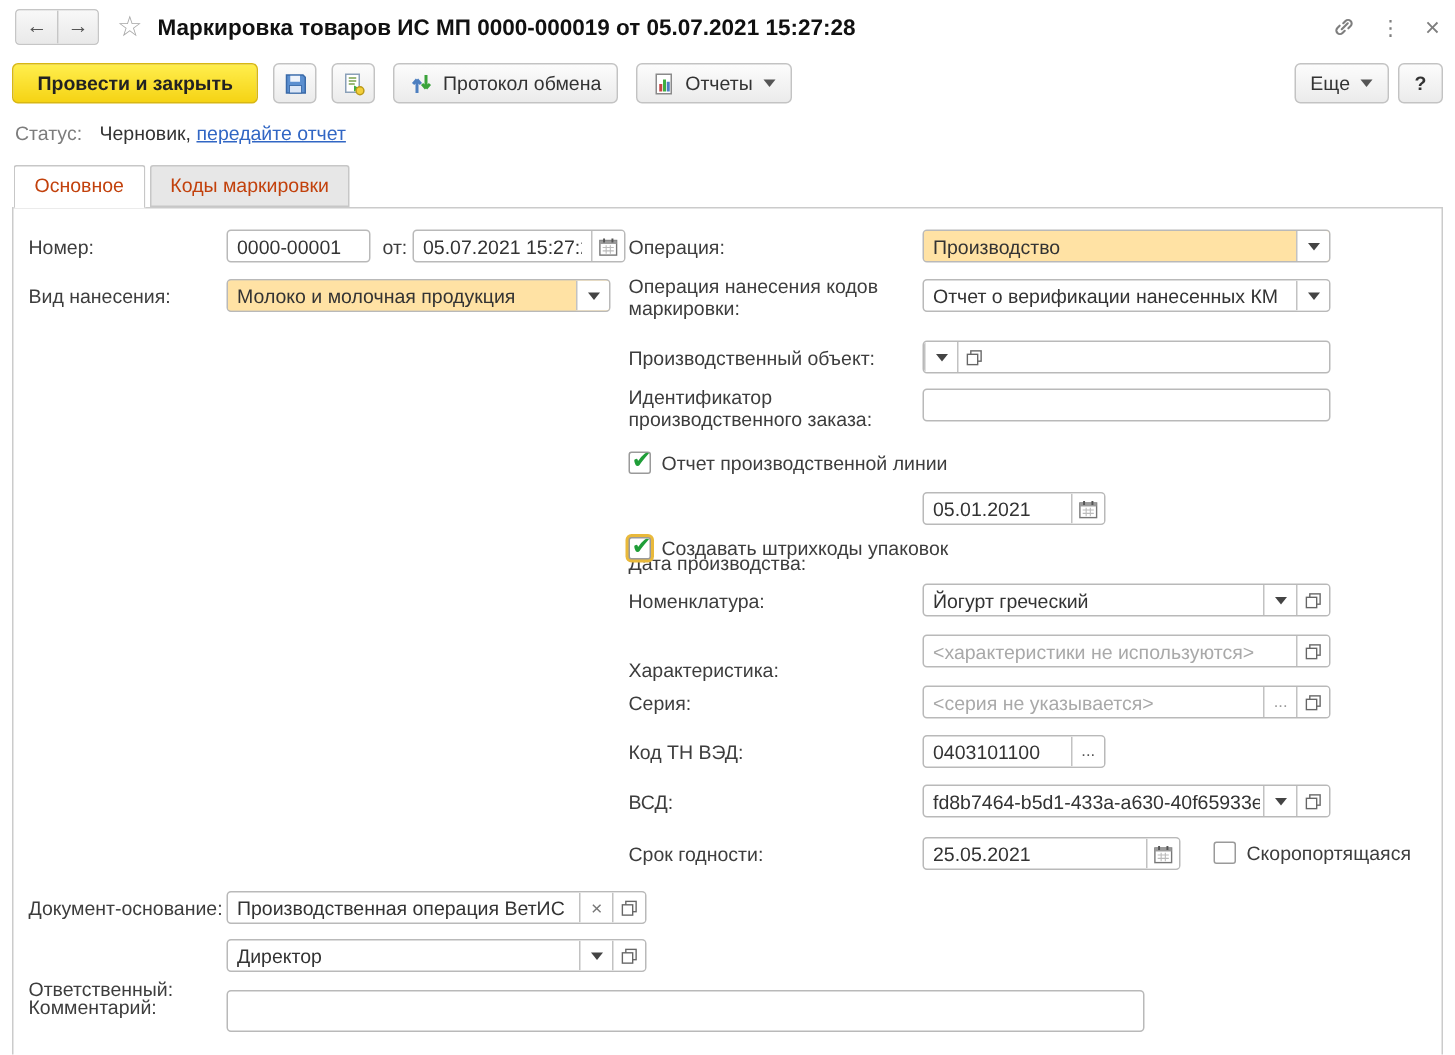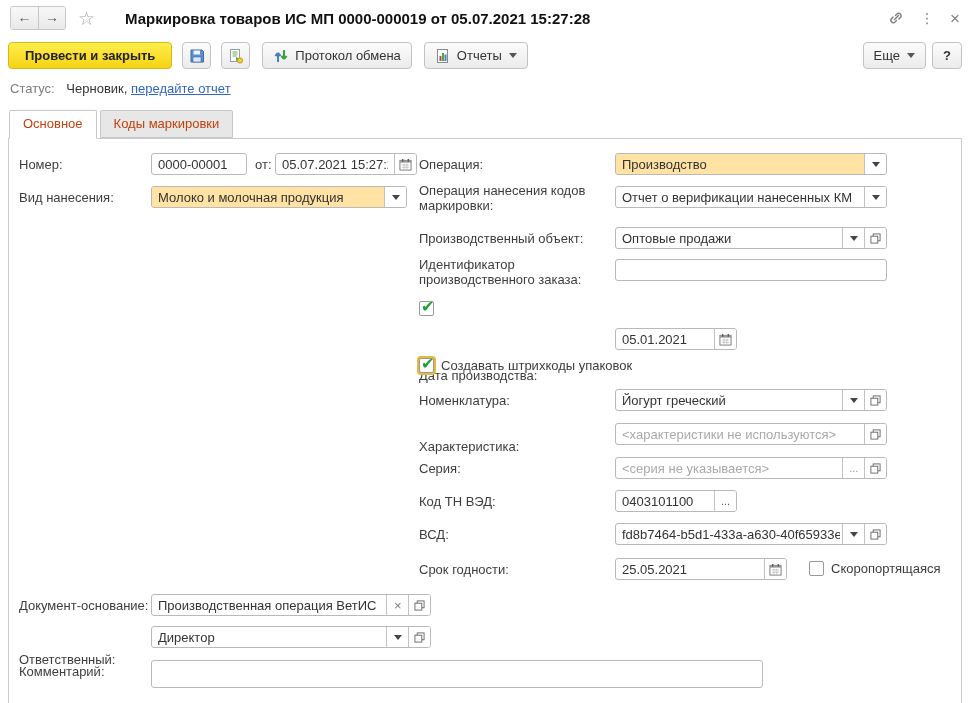--- a/index.html
+++ b/index.html
@@ -6,21 +6,21 @@
   html,body { width: 970px; height: 703px; background: #fff; overflow: hidden;
     font-family: "Liberation Sans", sans-serif; font-size: 13px; color: #3d3d3d; }
 
   
   .titlebar { height: 36px; display: flex; align-items: center; padding: 0 10px; background:#fff; }
   .navgroup { display: flex; border: 1px solid #c6c6c6; border-radius: 3px; overflow: hidden; }
   .navbtn { width: 27px; height: 22px; background: linear-gradient(#f8f8f8,#e9e9e9);
     border: none; color: #555; font-size: 14px; line-height: 20px; text-align: center; cursor: default; }
   .navbtn + .navbtn { border-left: 1px solid #c6c6c6; }
   .star { font-size: 19px; color: #a8a8a8; margin: 0 10px 0 12px; }
-  .wtitle { font-size: 15px; font-weight: bold; color: #111; white-space: nowrap; margin-left: 20px; }
+  .wtitle { font-size: 15px; font-weight: bold; color: #111; white-space: nowrap; }
   .wspacer { flex: 1; }
   .winicon { color: #7e7e7e; font-size: 15px; margin-left: 16px; line-height: 1; }
 
   
   .toolbar { display: flex; align-items: center; padding: 6px 8px 8px 8px; }
   .btn { height: 27px; border: 1px solid #c3c3c3; border-radius: 4px;
     background: linear-gradient(#fcfcfc,#ebebeb); display: inline-flex; align-items: center;
     padding: 0 10px; font-size: 13px; color: #333; white-space: nowrap; }
   .btn-primary { background: linear-gradient(#ffee4d,#f5d314); border-color: #d8b713;
     font-weight: bold; color: #222; padding: 0 16px; }
@@ -194,41 +194,41 @@
   <div class="lbl" style="left:410px; top:44px; width:196px;">Операция нанесения кодов маркировки:</div>
   <div class="seg" style="left:606px; top:47px; width:272px;">
     <input style="width: 250px;" value="Отчет о верификации нанесенных КМ">
     <button class="sbtn">
         <span class="tri"></span>
       </button>
   </div>
 
   <div class="lbl" style="left:410px; top:92px;">Производственный объект:</div>
   <div class="seg" style="left:606px; top:88px; width:272px;">
-    <input style="width: 228px;" value="Оптовые продажи">
     <button class="sbtn">
         <span class="tri"></span>
       </button>
     <button class="sbtn">
       <svg width="11" height="11" viewBox="0 0 12 12">
           <rect x="3.5" y="1" width="7.5" height="7.5" fill="none" stroke="#666"></rect>
           <rect x="1" y="3.5" width="7.5" height="7.5" fill="#fff" stroke="#666"></rect>
         </svg>
     </button>
   </div>
 
   <div class="lbl" style="left:410px; top:118px; width:196px;">Идентификатор производственного заказа:</div>
   <div class="seg" style="left:606px; top:120px; width:272px;">
     <input style="width: 270px;" value="">
   </div>
 
   <div class="cb" style="left:410px; top:162px;">
     <span class="cbbox">
         <span class="mark">✔</span>
       </span>
+    <span class="cblbl">Отчет производственной линии</span>
   </div>
 
   <div class="lbl" style="left:410px; top:193px;margin-top:36px;">Дата производства:</div>
   <div class="seg" style="left:606px; top:189px; width:122px;">
     <input style="width: 98px;" value="05.01.2021">
     <button class="sbtn">
       <svg width="13" height="13" viewBox="0 0 14 14">
           <rect x="1" y="2.5" width="12" height="10.5" fill="#fff" stroke="#777"></rect>
           <rect x="1" y="2.5" width="12" height="2.5" fill="#9a9a9a"></rect>
           <path d="M4 1 v3 M10 1 v3" stroke="#555" stroke-width="1.4"></path>

